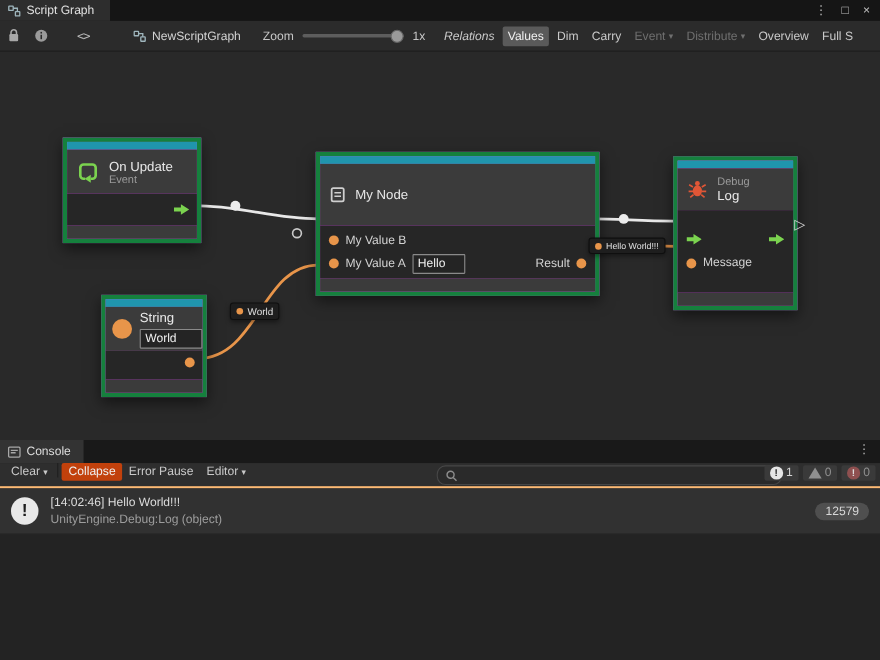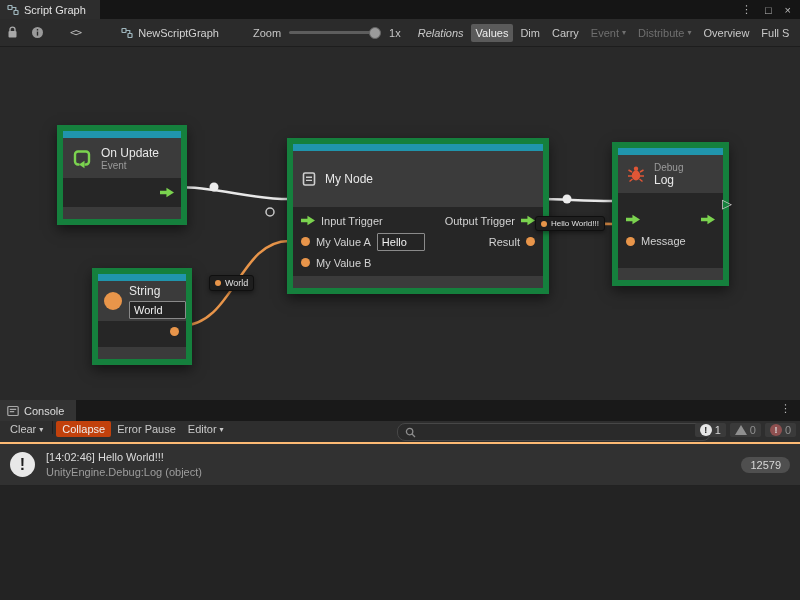--- a/index.html
+++ b/index.html
@@ -9,35 +9,35 @@
   
   .wtabs{position:absolute;top:0;left:0;width:800px;height:19px;background:#151515;display:flex;z-index:5;}
   .wtab{display:flex;align-items:center;gap:5px;height:19px;padding:0 14px 0 7px;background:#2d2d2d;color:#e0e0e0;}
   .wctrl{margin-left:auto;display:flex;align-items:center;gap:13px;padding-right:9px;color:#bdbdbd;font-size:11px;}
 
   
   .gbar{position:absolute;top:19px;left:0;width:800px;height:27px;background:#2b2b2b;border-bottom:1px solid #1d1d1d;display:flex;align-items:center;overflow:hidden;white-space:nowrap;z-index:5;}
   .ico{flex:0 0 auto;display:inline-flex;align-items:center;}
   .codeglyph{margin-left:26px;color:#b9b9b9;font-family:"DejaVu Sans Mono",monospace;letter-spacing:-1px;}
   .gname{margin-left:40px;display:flex;align-items:center;gap:5px;color:#d2d2d2;}
-  .zlabel{margin-left:34px;color:#c6c6c6;}
+  .zlabel{margin-left:20px;color:#c6c6c6;}
   .zslider{margin-left:8px;position:relative;width:92px;height:3px;background:#5d5d5d;border-radius:2px;flex:0 0 auto;}
   .zhandle{position:absolute;right:0;top:-4px;width:10px;height:10px;border-radius:50%;background:#9a9a9a;border:1px solid #646464;}
   .zval{margin-left:8px;color:#c6c6c6;}
   .tbtn{margin-left:2px;padding:3px 5px;border-radius:2px;color:#c9c9c9;flex:0 0 auto;display:inline-flex;align-items:center;gap:3px;}
   .tbtn.first{margin-left:12px;font-style:italic;}
   .tbtn.on{background:#5a5a5a;color:#efefef;}
   .tbtn.off{color:#6f6f6f;}
   .caret{font-size:8px;}
 
   
   .canvas{position:absolute;top:46px;left:0;width:800px;height:354px;background:#292929;}
 
   
-  .node{position:absolute;z-index:2;border:6px solid #15803d;background:#d946ef;box-shadow:0 5px 12px rgba(0,0,0,.5);}
+  .node{position:absolute;z-index:2;border:4px solid #15803d;background:#d946ef;box-shadow:0 5px 12px rgba(0,0,0,.5);}
   .nstrip{height:7px;background:#2095ad;}
   .nhead{background:#3b3b3b;display:flex;align-items:center;gap:8px;padding:0 8px;}
   .ntitle{color:#e8e8e8;font-size:12px;}
   .nsub{color:#9b9b9b;font-size:10px;}
   .nbody{background:#262626;position:relative;}
   .nfoot{height:12px;background:#3b3b3b;}
   .prow{display:flex;align-items:center;height:21px;padding:0 8px;gap:6px;}
   .plabel{color:#d2d2d2;}
   .spacer{flex:1;}
   .flow-arrow{width:14px;height:11px;flex:0 0 auto;background:#7bd34f;clip-path:polygon(0 34%,46% 34%,46% 6%,100% 50%,46% 94%,46% 66%,0 66%);}
@@ -178,38 +178,31 @@
       <span class="ico">
         <svg width="16" height="16" viewBox="0 0 16 16">
             <rect x="2.5" y="2" width="11" height="12" rx="1.5" fill="none" stroke="#cfcfcf" stroke-width="1.6"></rect>
             <path d="M5 6.2 h6 M5 9.4 h6" stroke="#cfcfcf" stroke-width="1.4"></path>
           </svg>
       </span>
       <div class="ntitle">My Node</div>
     </div>
     <div class="nbody" style="padding:3px 0;">
       <div class="prow">
-        <span class="flow-arrow"></span>
-        <span class="plabel">Input Trigger</span>
+        <span class="vdot"></span>
+        <span class="plabel">My Value B</span>
         <span class="spacer"></span>
-        <span class="plabel">Output Trigger</span>
-        <span class="flow-arrow"></span>
       </div>
       <div class="prow">
         <span class="vdot"></span>
         <span class="plabel">My Value A</span>
         <input class="field" style="width: 38px;" value="Hello">
         <span class="spacer"></span>
         <span class="plabel">Result</span>
         <span class="vdot"></span>
-      </div>
-      <div class="prow">
-        <span class="vdot"></span>
-        <span class="plabel">My Value B</span>
-        <span class="spacer"></span>
       </div>
     </div>
     <div class="nfoot"></div>
   </div>
 
   <div class="node" style="left:92px;top:268px;width:88px;">
     <div class="nstrip"></div>
     <div class="nhead" style="height:40px;padding:0 6px;gap:7px;">
       <span style="width:18px;height:18px;border-radius:50%;background:#e8954a;flex:0 0 auto;"></span>
       <div style="display:flex;flex-direction:column;gap:3px;flex:1;">

